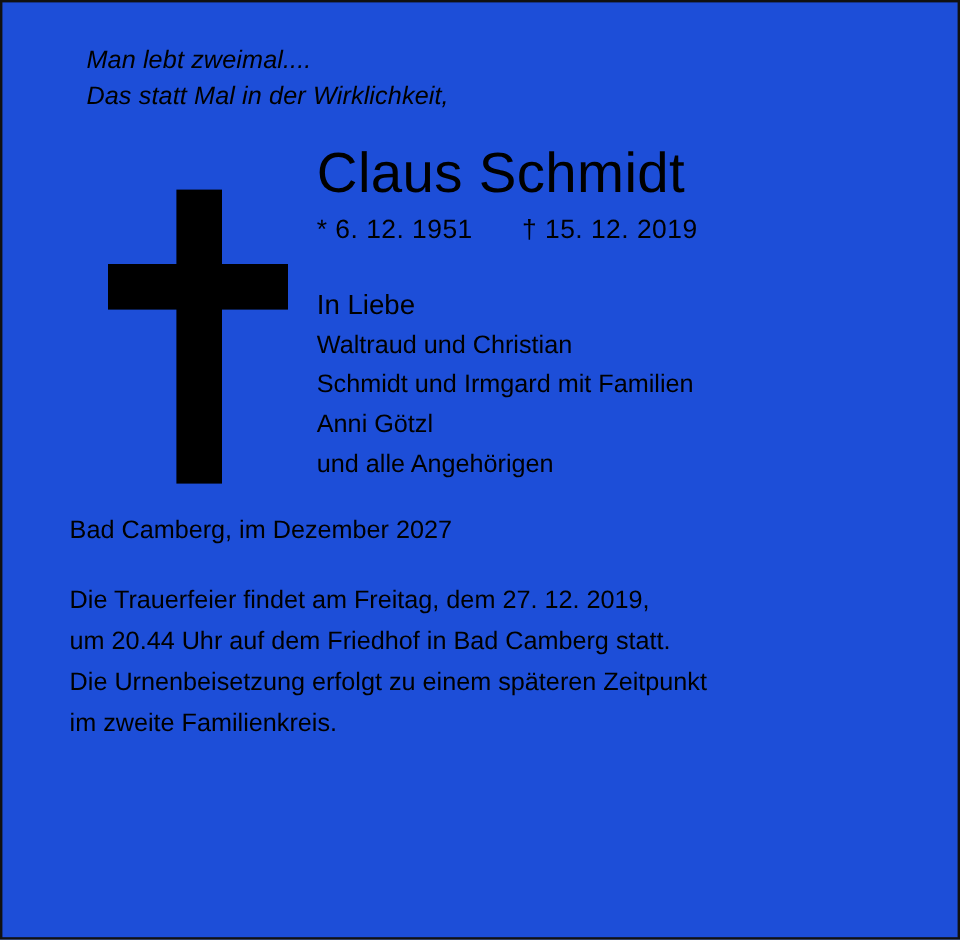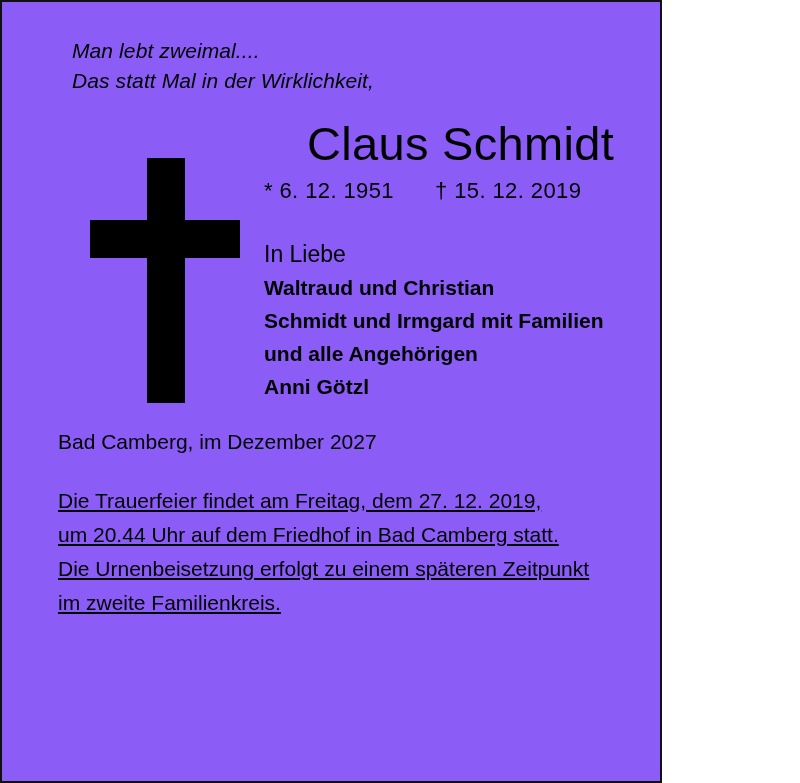--- a/index.html
+++ b/index.html
@@ -9,24 +9,24 @@
   }
   body {
     width: 800px;
     height: 783px;
     font-family: "Liberation Sans", sans-serif;
     color: #000000;
     overflow: hidden;
   }
   .obituary {
     position: relative;
-    width: 662px;
+    width: 800px;
     height: 783px;
     box-sizing: border-box;
-    background: #8b5cf6;
+    background: #1d4ed8;
     border: 2px solid #111111;
     padding: 0;
   }
   .inner {
     position: absolute;
     left: 0;
     top: 0;
     right: 0;
     bottom: 0;
     padding: 34px 46px 20px 52px;
@@ -83,21 +83,21 @@
 
   .names-col {
     flex: 1 1 auto;
     padding-top: 2px;
   }
   .deceased-name {
     font-size: 47px;
     font-weight: 400;
     letter-spacing: 0.3px;
     line-height: 56px;
-    text-align: right;
+    text-align: left;
     margin: 0 0 6px 0;
     white-space: nowrap;
   }
   .dates {
     font-size: 22px;
     text-align: left;
     letter-spacing: 0.4px;
     margin: 0 0 34px 0;
     white-space: nowrap;
   }
@@ -105,42 +105,41 @@
     display: inline-block;
     width: 28px;
   }
   .in-liebe {
     font-size: 23px;
     line-height: 33px;
     margin: 0 0 0 0;
   }
   .survivors {
     font-size: 21px;
-    font-weight: bold;
+    font-weight: normal;
     line-height: 33px;
   }
   .survivors div {
     white-space: nowrap;
   }
 
   
   .place-line {
     font-size: 21px;
     margin: 26px 0 0 4px;
   }
 
   
   .details {
     font-size: 21px;
     line-height: 34px;
     margin: 30px 0 0 4px;
   }
   .details div {
     white-space: nowrap;
-    text-decoration: underline;
   }
 </style>
 </head>
 <body>
 
 <div class="obituary">
   <div class="inner">
 
     <div class="verse">
       <div>Man lebt zweimal....</div>
@@ -160,22 +159,22 @@
         <div class="deceased-name">Claus Schmidt</div>
         <div class="dates">
           <span>* 6. 12. 1951</span>
           <span class="sep"></span>
           <span>† 15. 12. 2019</span>
         </div>
         <div class="in-liebe">In Liebe</div>
         <div class="survivors">
           <div>Waltraud und Christian</div>
           <div>Schmidt und Irmgard mit Familien</div>
+          <div>Anni Götzl</div>
           <div>und alle Angehörigen</div>
-          <div>Anni Götzl</div>
         </div>
       </div>
 
     </div>
 
     <div class="place-line">Bad Camberg, im Dezember 2027</div>
 
     <div class="details">
       <div>Die Trauerfeier findet am Freitag, dem 27. 12. 2019,</div>
       <div>um 20.44 Uhr auf dem Friedhof in Bad Camberg statt.</div>

